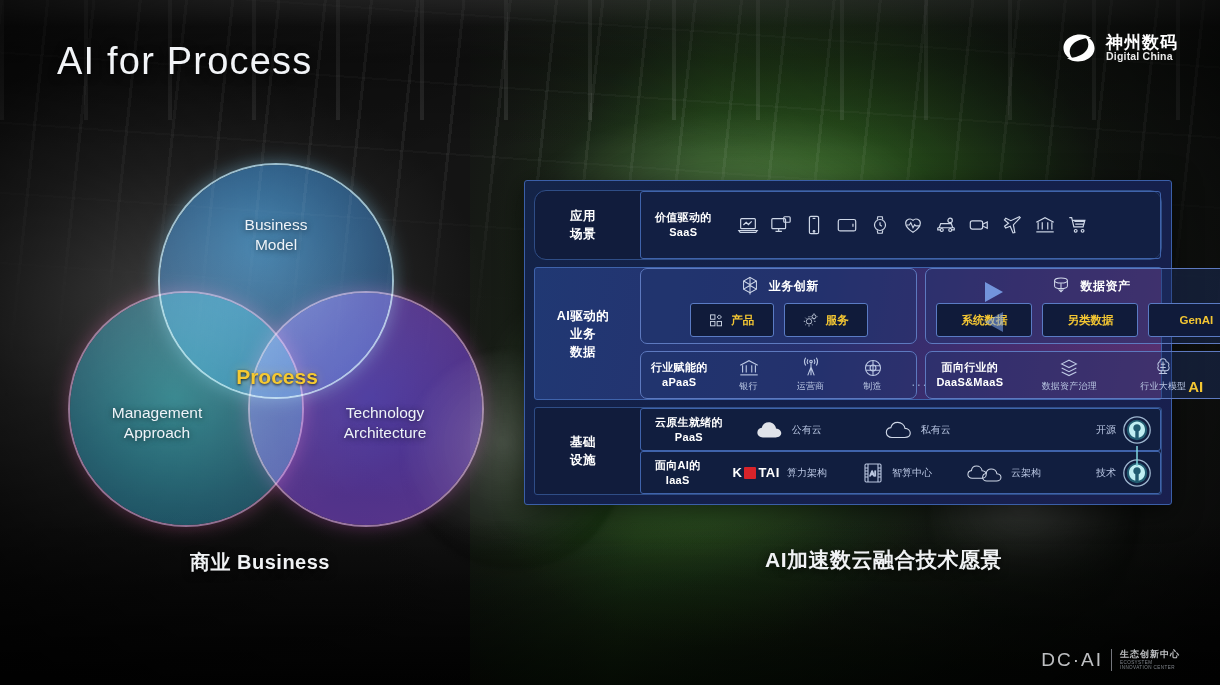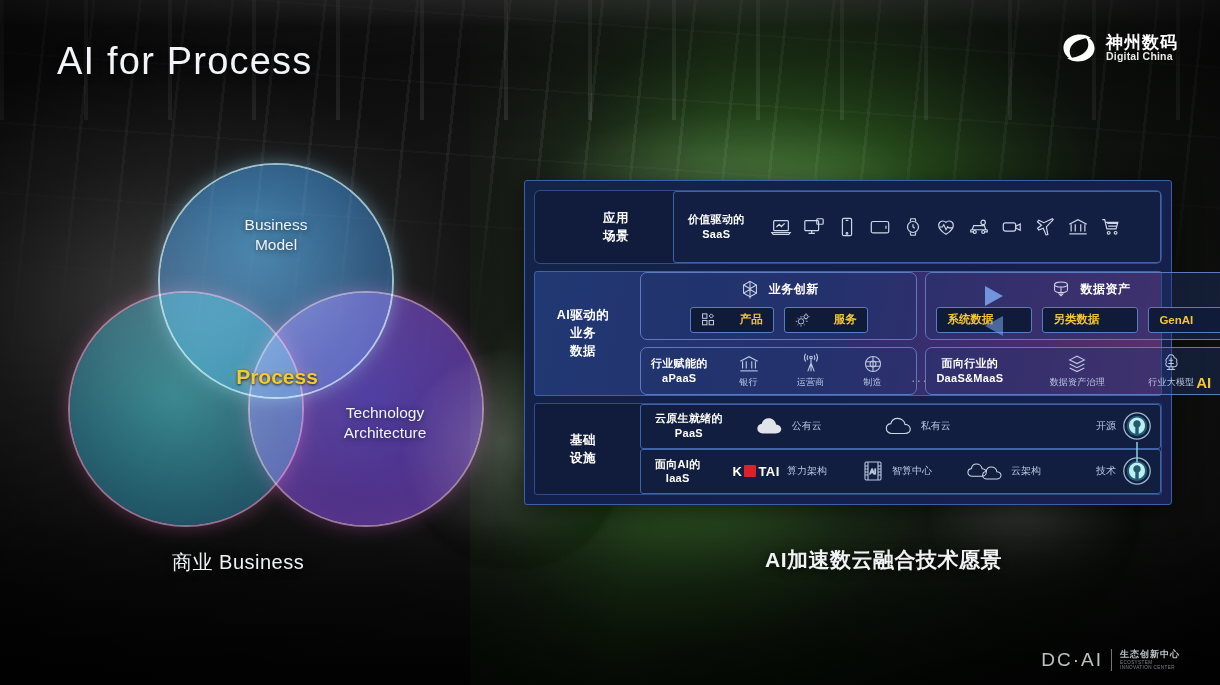--- a/index.html
+++ b/index.html
@@ -118,21 +118,21 @@
   .venn-center {
     position: absolute; left: 140px; top: 200px; width: 150px;
     text-align: center; z-index: 7;
     font-size: 21px; font-weight: 700; color: #f5c932;
     text-shadow: 0 1px 3px rgba(0,0,0,.85), 0 0 10px rgba(245,200,60,.35);
   }
   .caption {
     position: absolute; color: #f0f2f4; font-size: 20px; font-weight: 500;
     text-shadow: 0 2px 8px rgba(0,0,0,.8); letter-spacing: .5px;
   }
-  .caption.left-cap { left: 172px; top: 549px; }
+  .caption.left-cap { left: 190px; top: 549px; font-weight: bold; }
   .caption.right-cap { left: 765px; top: 546px; font-size: 21px; font-weight: 700; }
 
   
   .arch {
     position: absolute; left: 524px; top: 180px; width: 648px; height: 325px;
     background: linear-gradient(140deg, #142448 0%, #13204a 45%, #1a2050 100%);
     border: 1px solid #3b5fa8;
     border-radius: 3px;
     box-shadow: 0 6px 28px rgba(0,0,0,.55);
     padding: 9px;
@@ -140,21 +140,21 @@
   }
   .arch-row { display: flex; gap: 9px; }
   .row-label {
     width: 96px; flex: none;
     display: flex; align-items: center; justify-content: center; text-align: center;
     color: #fff; font-size: 12.5px; font-weight: 700; line-height: 1.45;
     letter-spacing: .5px;
   }
   .row-body { flex: 1; display: flex; gap: 8px; }
 
-  .row1 { height: 76px; background: #111c3c; border: 1px solid #2f4d86; border-radius: 6px; padding-left: 33px; }
+  .row1 { height: 76px; background: #111c3c; border: 1px solid #2f4d86; border-radius: 12px; }
   .panel-app {
     flex: 1; border: 1px solid #3f63ab; border-radius: 3px;
     display: flex; align-items: center; padding: 0 10px 0 14px; gap: 19px;
     background: rgba(20,35,72,.55);
   }
   .panel-title-2l {
     font-size: 11px; font-weight: 700; color: #fff; text-align: center;
     line-height: 1.35; flex: none; letter-spacing: .3px;
   }
   .icon-strip { display: flex; align-items: center; gap: 11px; margin-left: 6px; }
@@ -167,22 +167,22 @@
   .sub-panel {
     border: 1px solid #5d79bf; border-radius: 7px;
     background: rgba(30,52,108,.42);
     padding: 6px 10px;
   }
   .sp-head { display: flex; align-items: center; justify-content: center; gap: 8px; margin-bottom: 6px; }
   .sp-head-title { color: #fff; font-size: 12px; font-weight: 700; letter-spacing: .5px; }
   .chips { display: flex; gap: 10px; justify-content: center; }
   .chip {
     background: #101b3a; border: 1px solid #5a7bc4; border-radius: 3px;
-    height: 26px; min-width: 84px; padding: 8px 10px;
-    display: flex; align-items: center; justify-content: space-between; gap: 7px;
+    height: 26px; min-width: 84px; padding: 16px 10px;
+    display: flex; align-items: center; justify-content: center; gap: 7px;
     color: #f3c633; font-size: 11.5px; font-weight: 700;
   }
   .chip.wide { min-width: 96px; }
   .sp-flat { display: flex; align-items: center; gap: 10px; padding: 5px 10px; }
   .tiles { display: flex; align-items: center; gap: 16px; margin-left: 8px; }
   .tile { display: flex; flex-direction: column; align-items: center; gap: 1px; width: 46px; }
   .tile .ic { width: 22px; height: 22px; }
   .tile-cap { font-size: 9px; color: #b9c6e2; letter-spacing: .2px; white-space: nowrap; }
   .ellipsis { color: #8fa3cb; font-size: 13px; letter-spacing: 2px; align-self: flex-end; padding-bottom: 4px; }
   .arrows { position: absolute; left: 343px; top: 10px; width: 22px; height: 74px; }
@@ -247,20 +247,24 @@
     </div>
   </div>
 
   <div class="venn">
     <div class="circle top"></div>
     <div class="circle left"></div>
     <div class="circle right"></div>
     <div class="venn-label lbl-top">
       <div>Business</div>
       <div>Model</div>
+    </div>
+    <div class="venn-label lbl-left">
+      <div>Management</div>
+      <div>Approach</div>
     </div>
     <div class="venn-label lbl-right">
       <div>Technology</div>
       <div>Architecture</div>
     </div>
     <div class="venn-center">Process</div>
   </div>
   <div class="caption left-cap">商业 Business</div>
 
   <div class="arch">
@@ -475,21 +479,21 @@
               <div class="chip wide">
                 <span>GenAI</span>
               </div>
             </div>
           </div>
           <div class="sub-panel sp-flat">
             <div class="panel-title-2l">
               <div>面向行业的</div>
               <div>DaaS&amp;MaaS</div>
             </div>
-            <div class="tiles" style="gap:26px; margin-left:32px;">
+            <div class="tiles" style="gap:26px; margin-left:24px;">
               <div class="tile" style="width:64px;">
                 <span class="ic">
                     <svg viewBox="0 0 24 24" fill="none" stroke="#c9d5ee" stroke-width="1.2">
                       <path d="M4 7.5l8-4 8 4-8 4z"></path>
                       <path d="M4 12l8 4 8-4"></path>
                       <path d="M4 16.3l8 4 8-4"></path>
                     </svg>
                   </span>
                 <span class="tile-cap">数据资产治理</span>
               </div>

